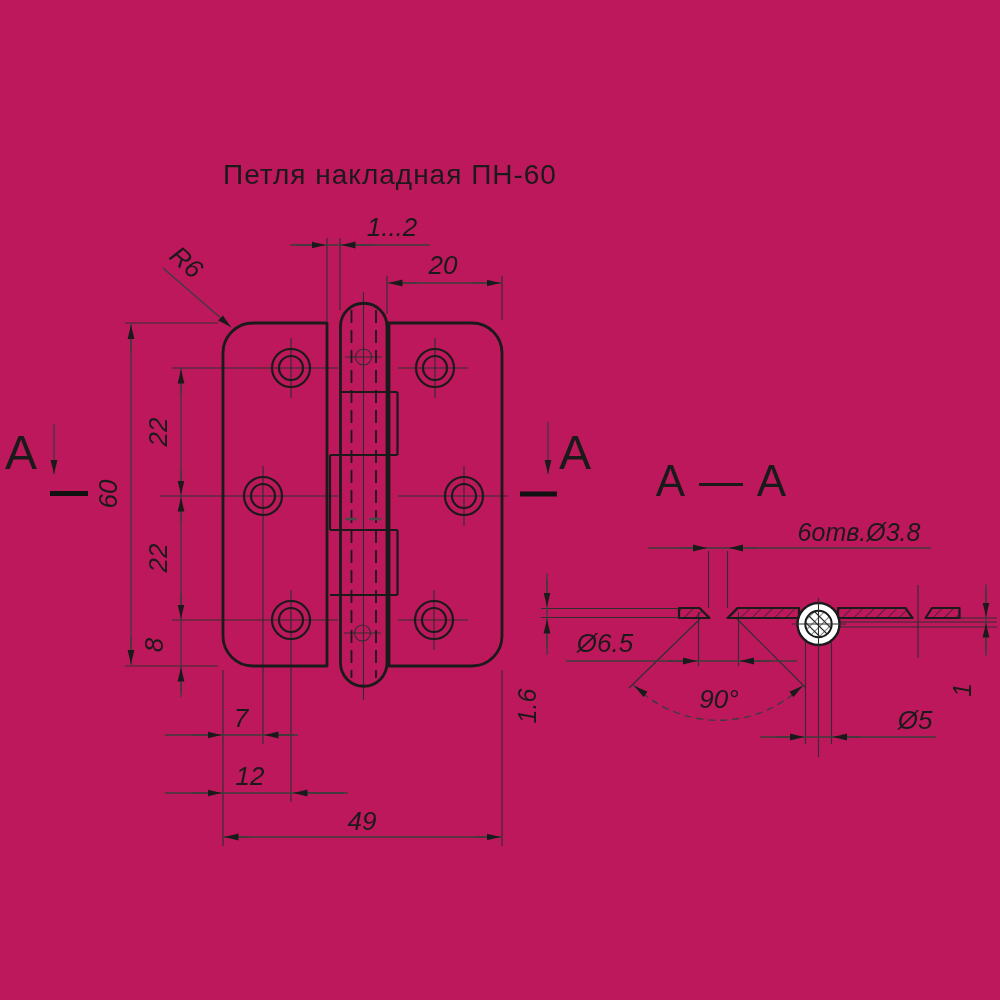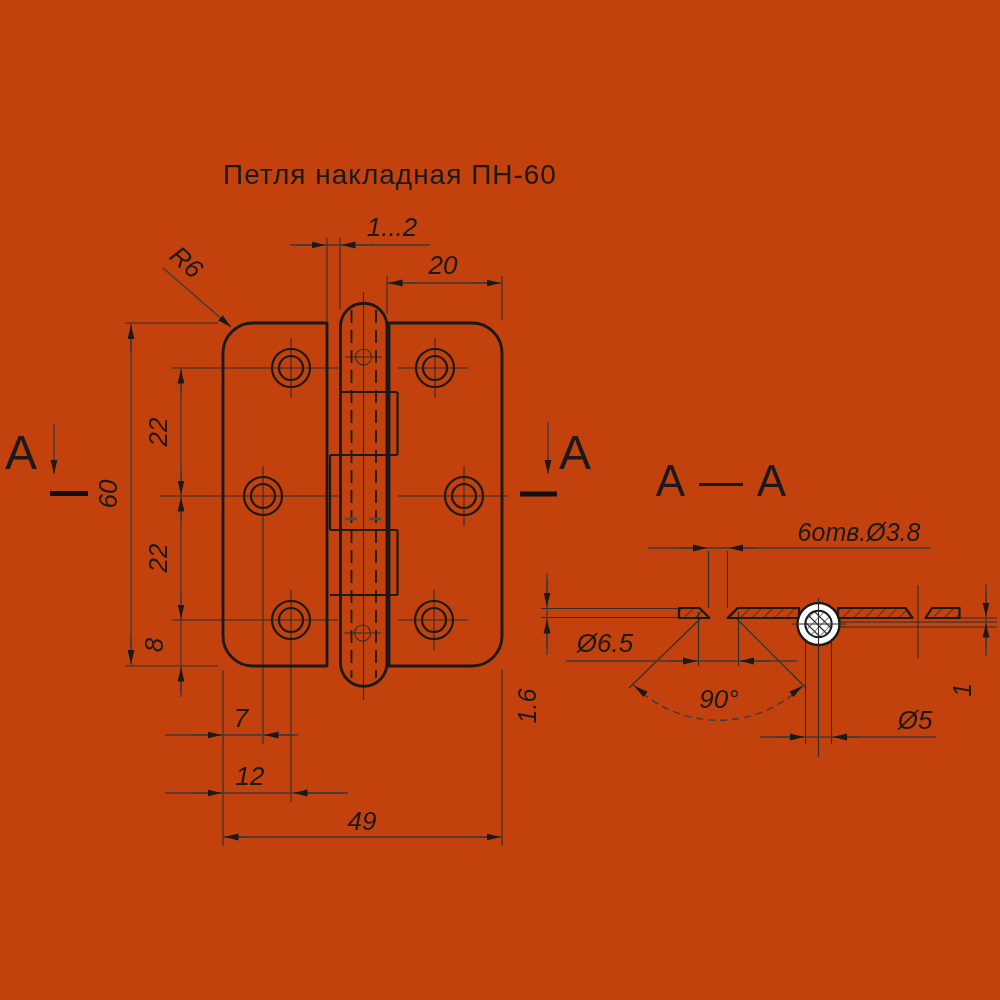--- a/index.html
+++ b/index.html
@@ -1,16 +1,16 @@
 <!DOCTYPE html>
 <html><head>
 <meta charset="utf-8">
 <style>
   html,body{margin:0;padding:0;background:#ffffff;}
-  #canvas{position:relative;width:1000px;height:1000px;background:#c2410c;overflow:hidden;}
+  #canvas{position:relative;width:1000px;height:1000px;background:#be185d;overflow:hidden;}
   svg{position:absolute;left:0;top:0;}
   text{fill:#1a1a1a;font-family:"Liberation Sans",sans-serif;}
   .dimtxt{font-style:italic;font-size:26px;}
   .dimtxt-sm{font-style:italic;font-size:25px;}
   .upr{font-style:normal;}
   .title-txt{font-size:28px;letter-spacing:1px;}
   .big-a{font-size:48px;}
   .sec-a{font-size:44px;letter-spacing:2px;}
   .outline{stroke:#1a1a1a;stroke-width:2.8;fill:none;stroke-linejoin:round;}
   .med{stroke:#1a1a1a;stroke-width:2.2;fill:none;}

